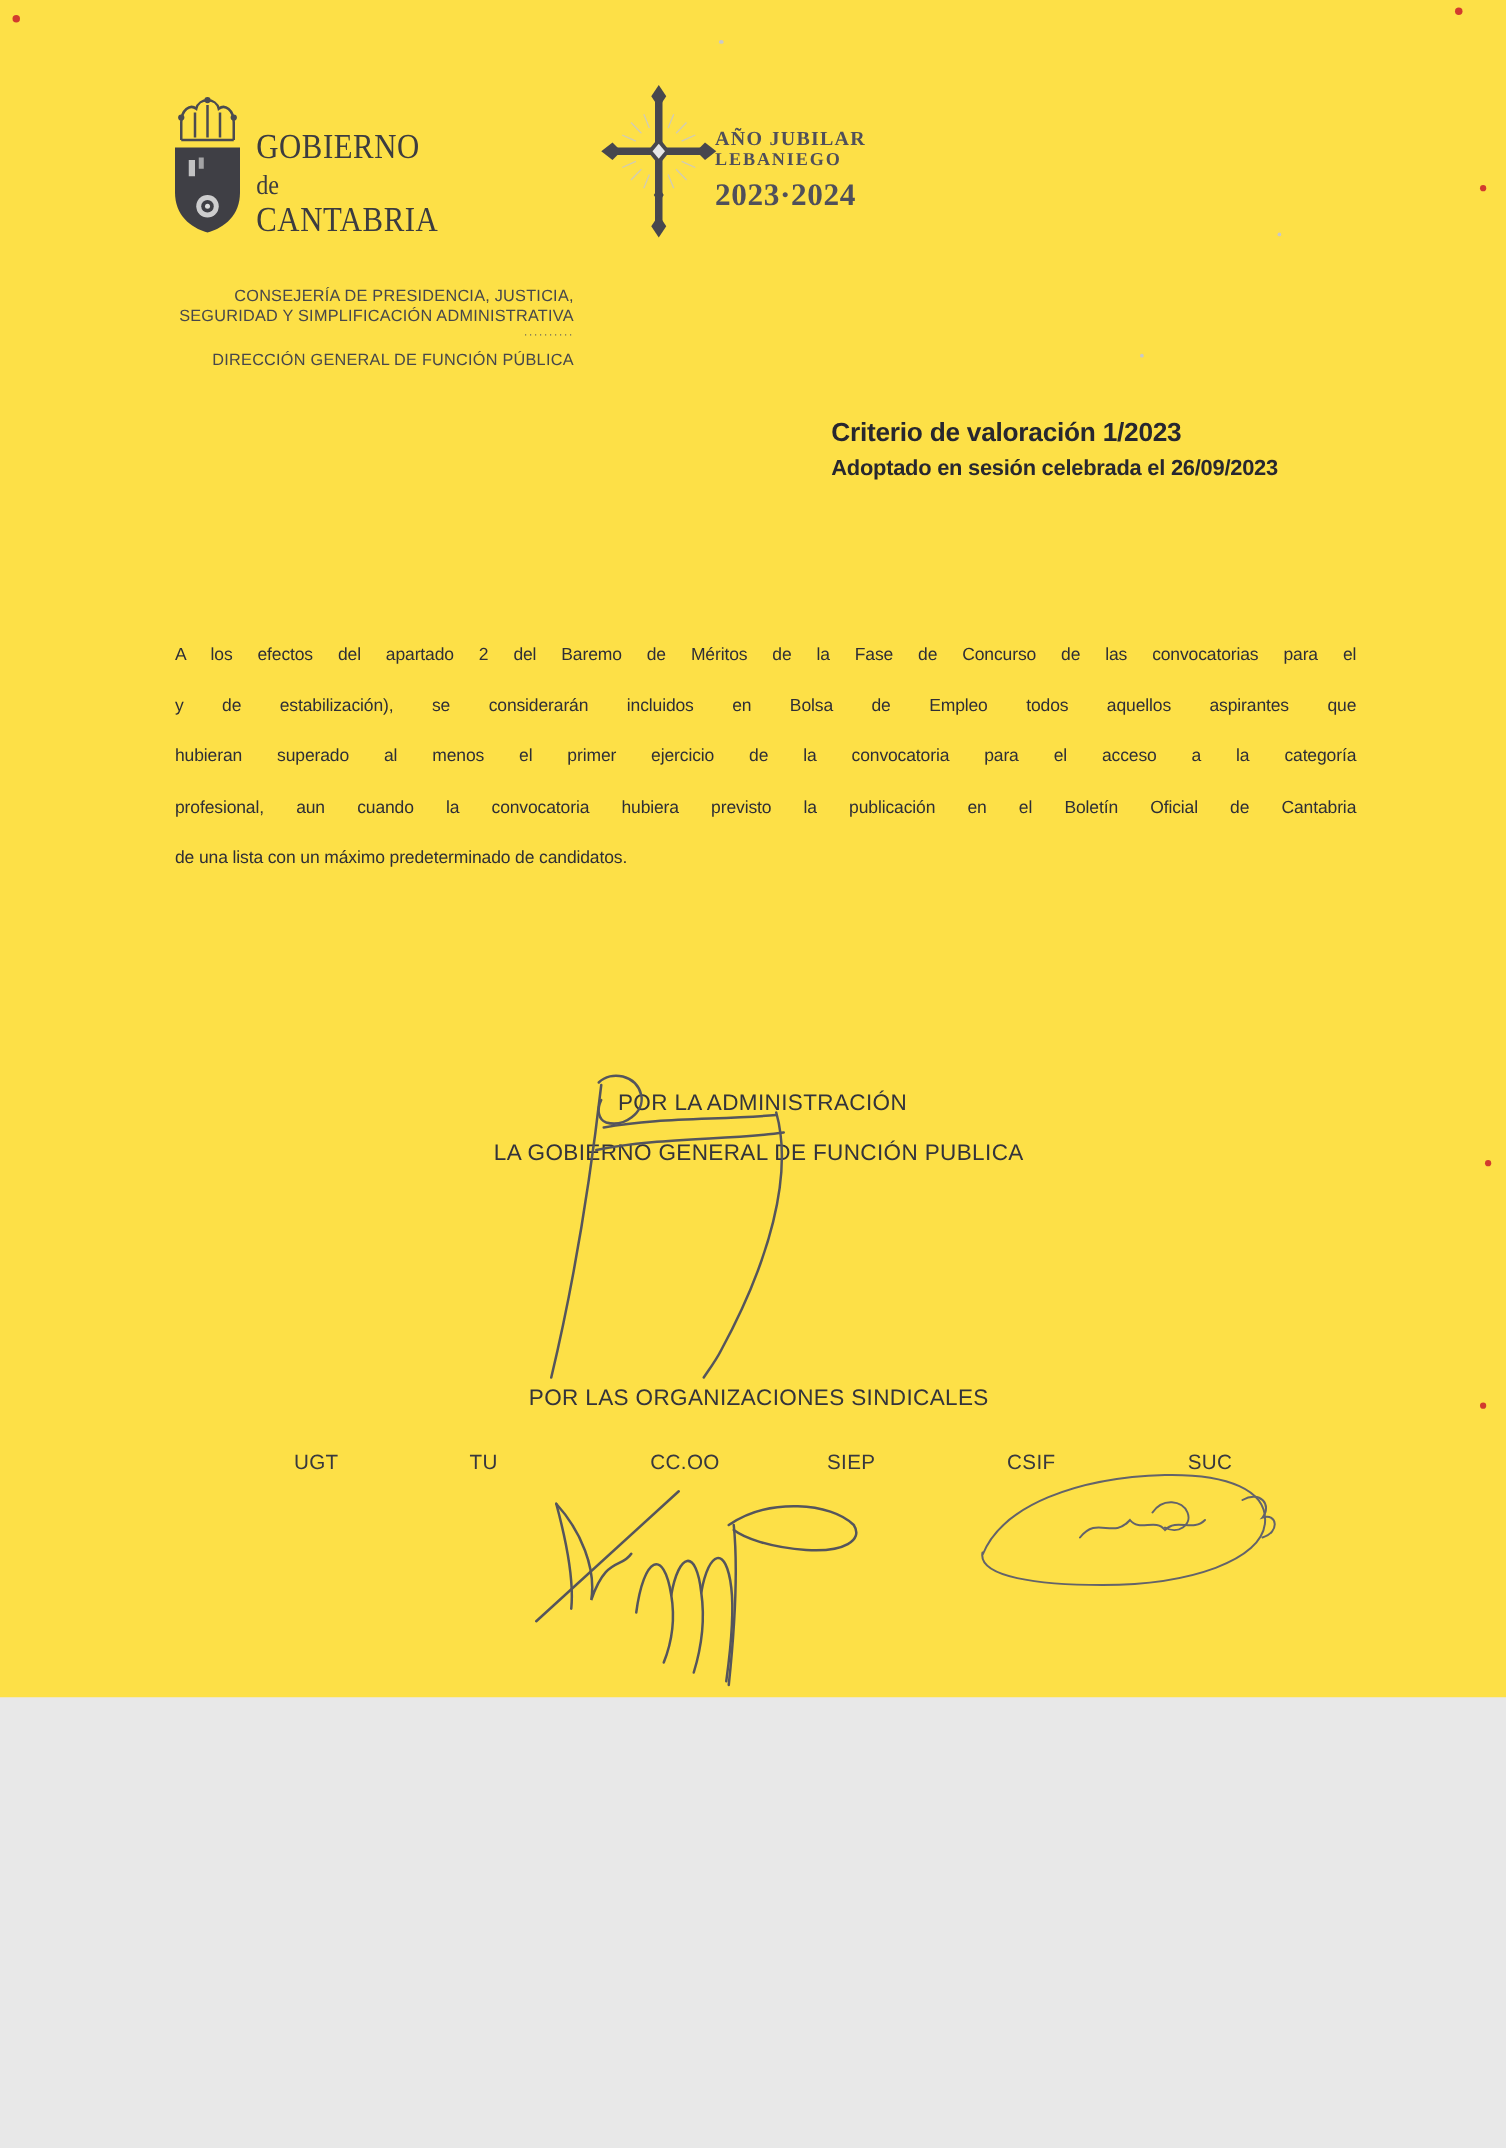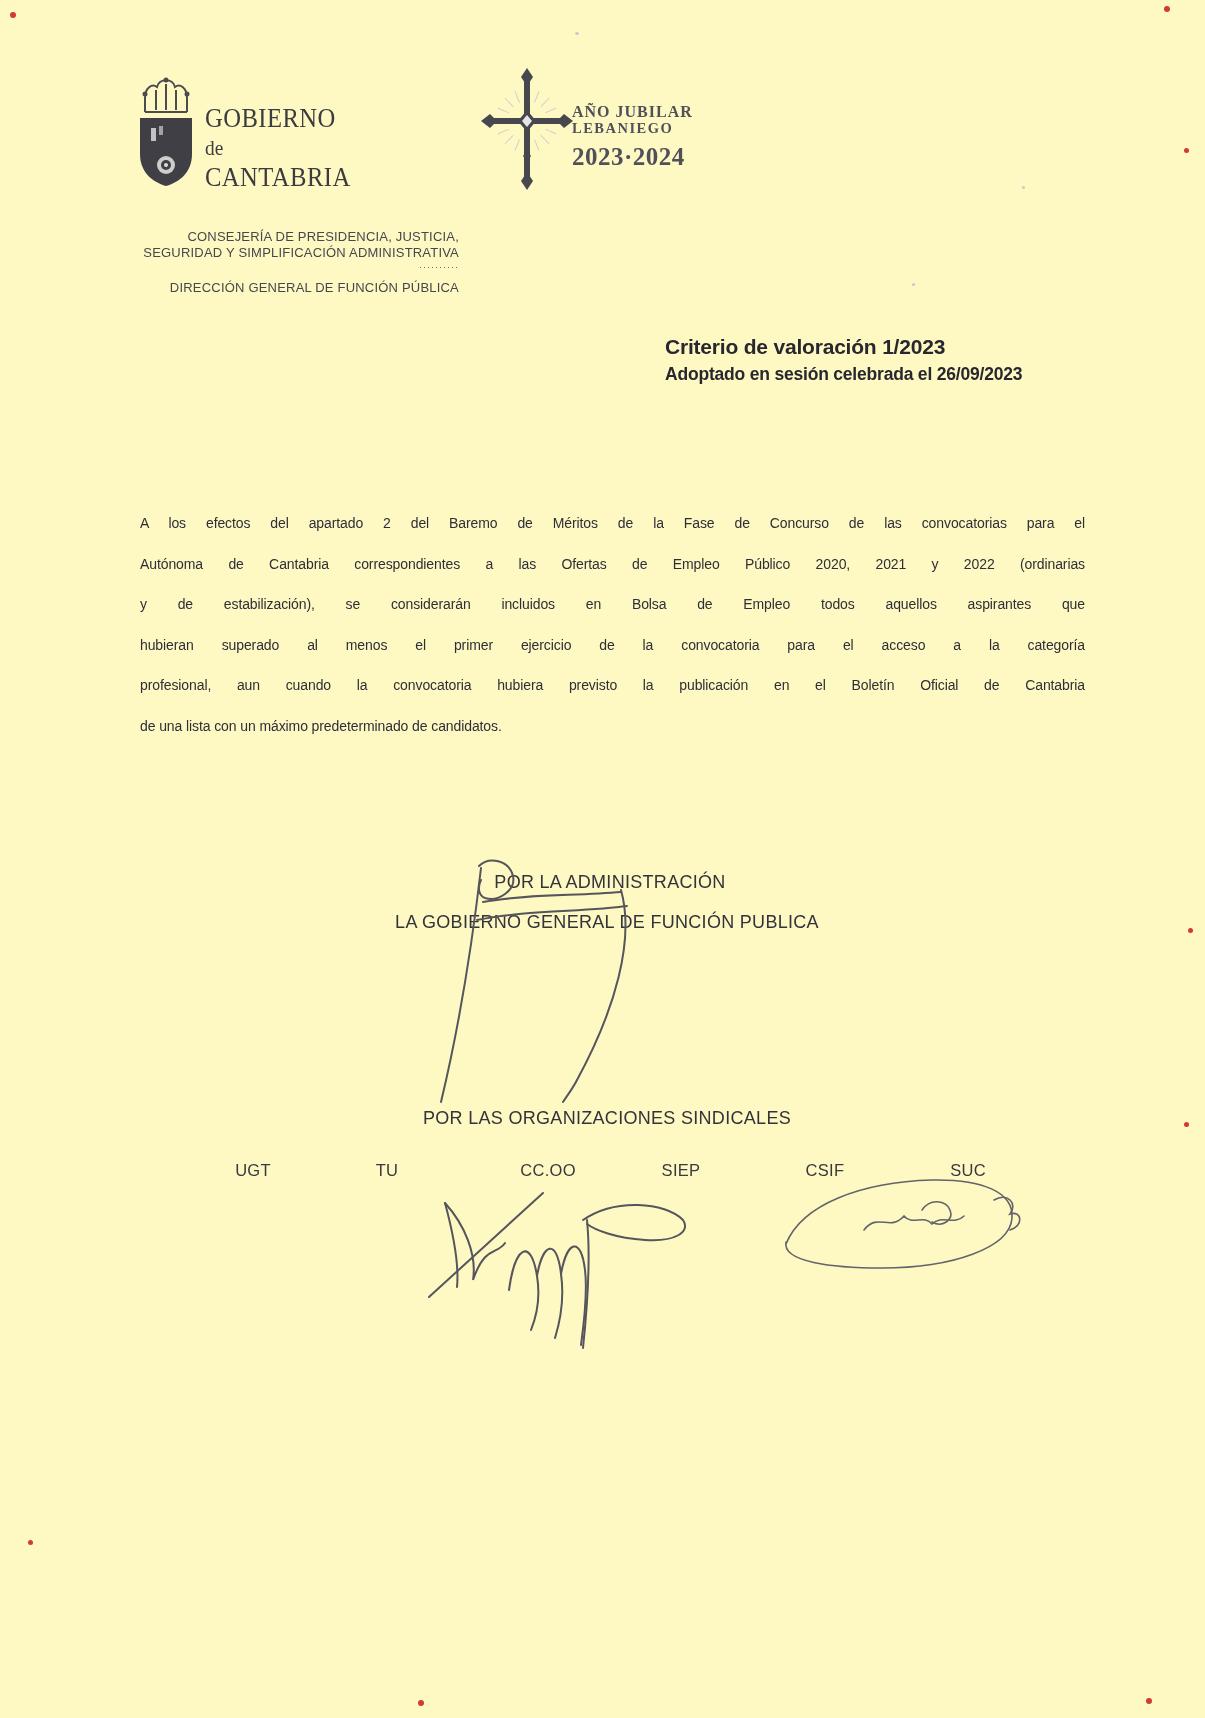--- a/index.html
+++ b/index.html
@@ -1,20 +1,20 @@
 <!DOCTYPE html>
 <html><head>
 <meta charset="utf-8">
 <style>
   html,body{margin:0;padding:0;background:#e8e8e8;}
   .page{
     position:relative;
-    width:1205px;height:1718px;
+    width:1205px;height:1358px;
     margin:0 auto;
-    background:#fef9c3;
+    background:#fde047;
     overflow:hidden;
     font-family:"Liberation Sans","DejaVu Sans",sans-serif;
     color:#2e2e36;
   }
   
   .crest{position:absolute;left:135px;top:72px;width:62px;height:118px;}
   .gov-text{
     position:absolute;left:205px;top:104px;
     font-family:"Liberation Serif","DejaVu Serif",serif;
     color:#3c3c40;
@@ -151,21 +151,20 @@
     <div class="dept-line3">DIRECCIÓN GENERAL DE FUNCIÓN PÚBLICA</div>
   </div>
 
   <div class="title-block">
     <div class="title-line1">Criterio de valoración 1/2023</div>
     <div class="title-line2">Adoptado en sesión celebrada el 26/09/2023</div>
   </div>
 
   <div class="body-text">
     <div class="body-line">A los efectos del apartado 2 del Baremo de Méritos de la Fase de Concurso de las convocatorias para el</div>
-    <div class="body-line">Autónoma de Cantabria correspondientes a las Ofertas de Empleo Público 2020, 2021 y 2022 (ordinarias</div>
     <div class="body-line">y de estabilización), se considerarán incluidos en Bolsa de Empleo todos aquellos aspirantes que</div>
     <div class="body-line">hubieran superado al menos el primer ejercicio de la convocatoria para el acceso a la categoría</div>
     <div class="body-line">profesional, aun cuando la convocatoria hubiera previsto la publicación en el Boletín Oficial de Cantabria</div>
     <div class="body-line last">de una lista con un máximo predeterminado de candidatos.</div>
   </div>
 
   <div class="sig-heading h-admin">POR LA ADMINISTRACIÓN</div>
   <div class="sig-heading h-director">LA GOBIERNO GENERAL DE FUNCIÓN PUBLICA</div>
   <div class="sig-heading h-unions">POR LAS ORGANIZACIONES SINDICALES</div>
 

